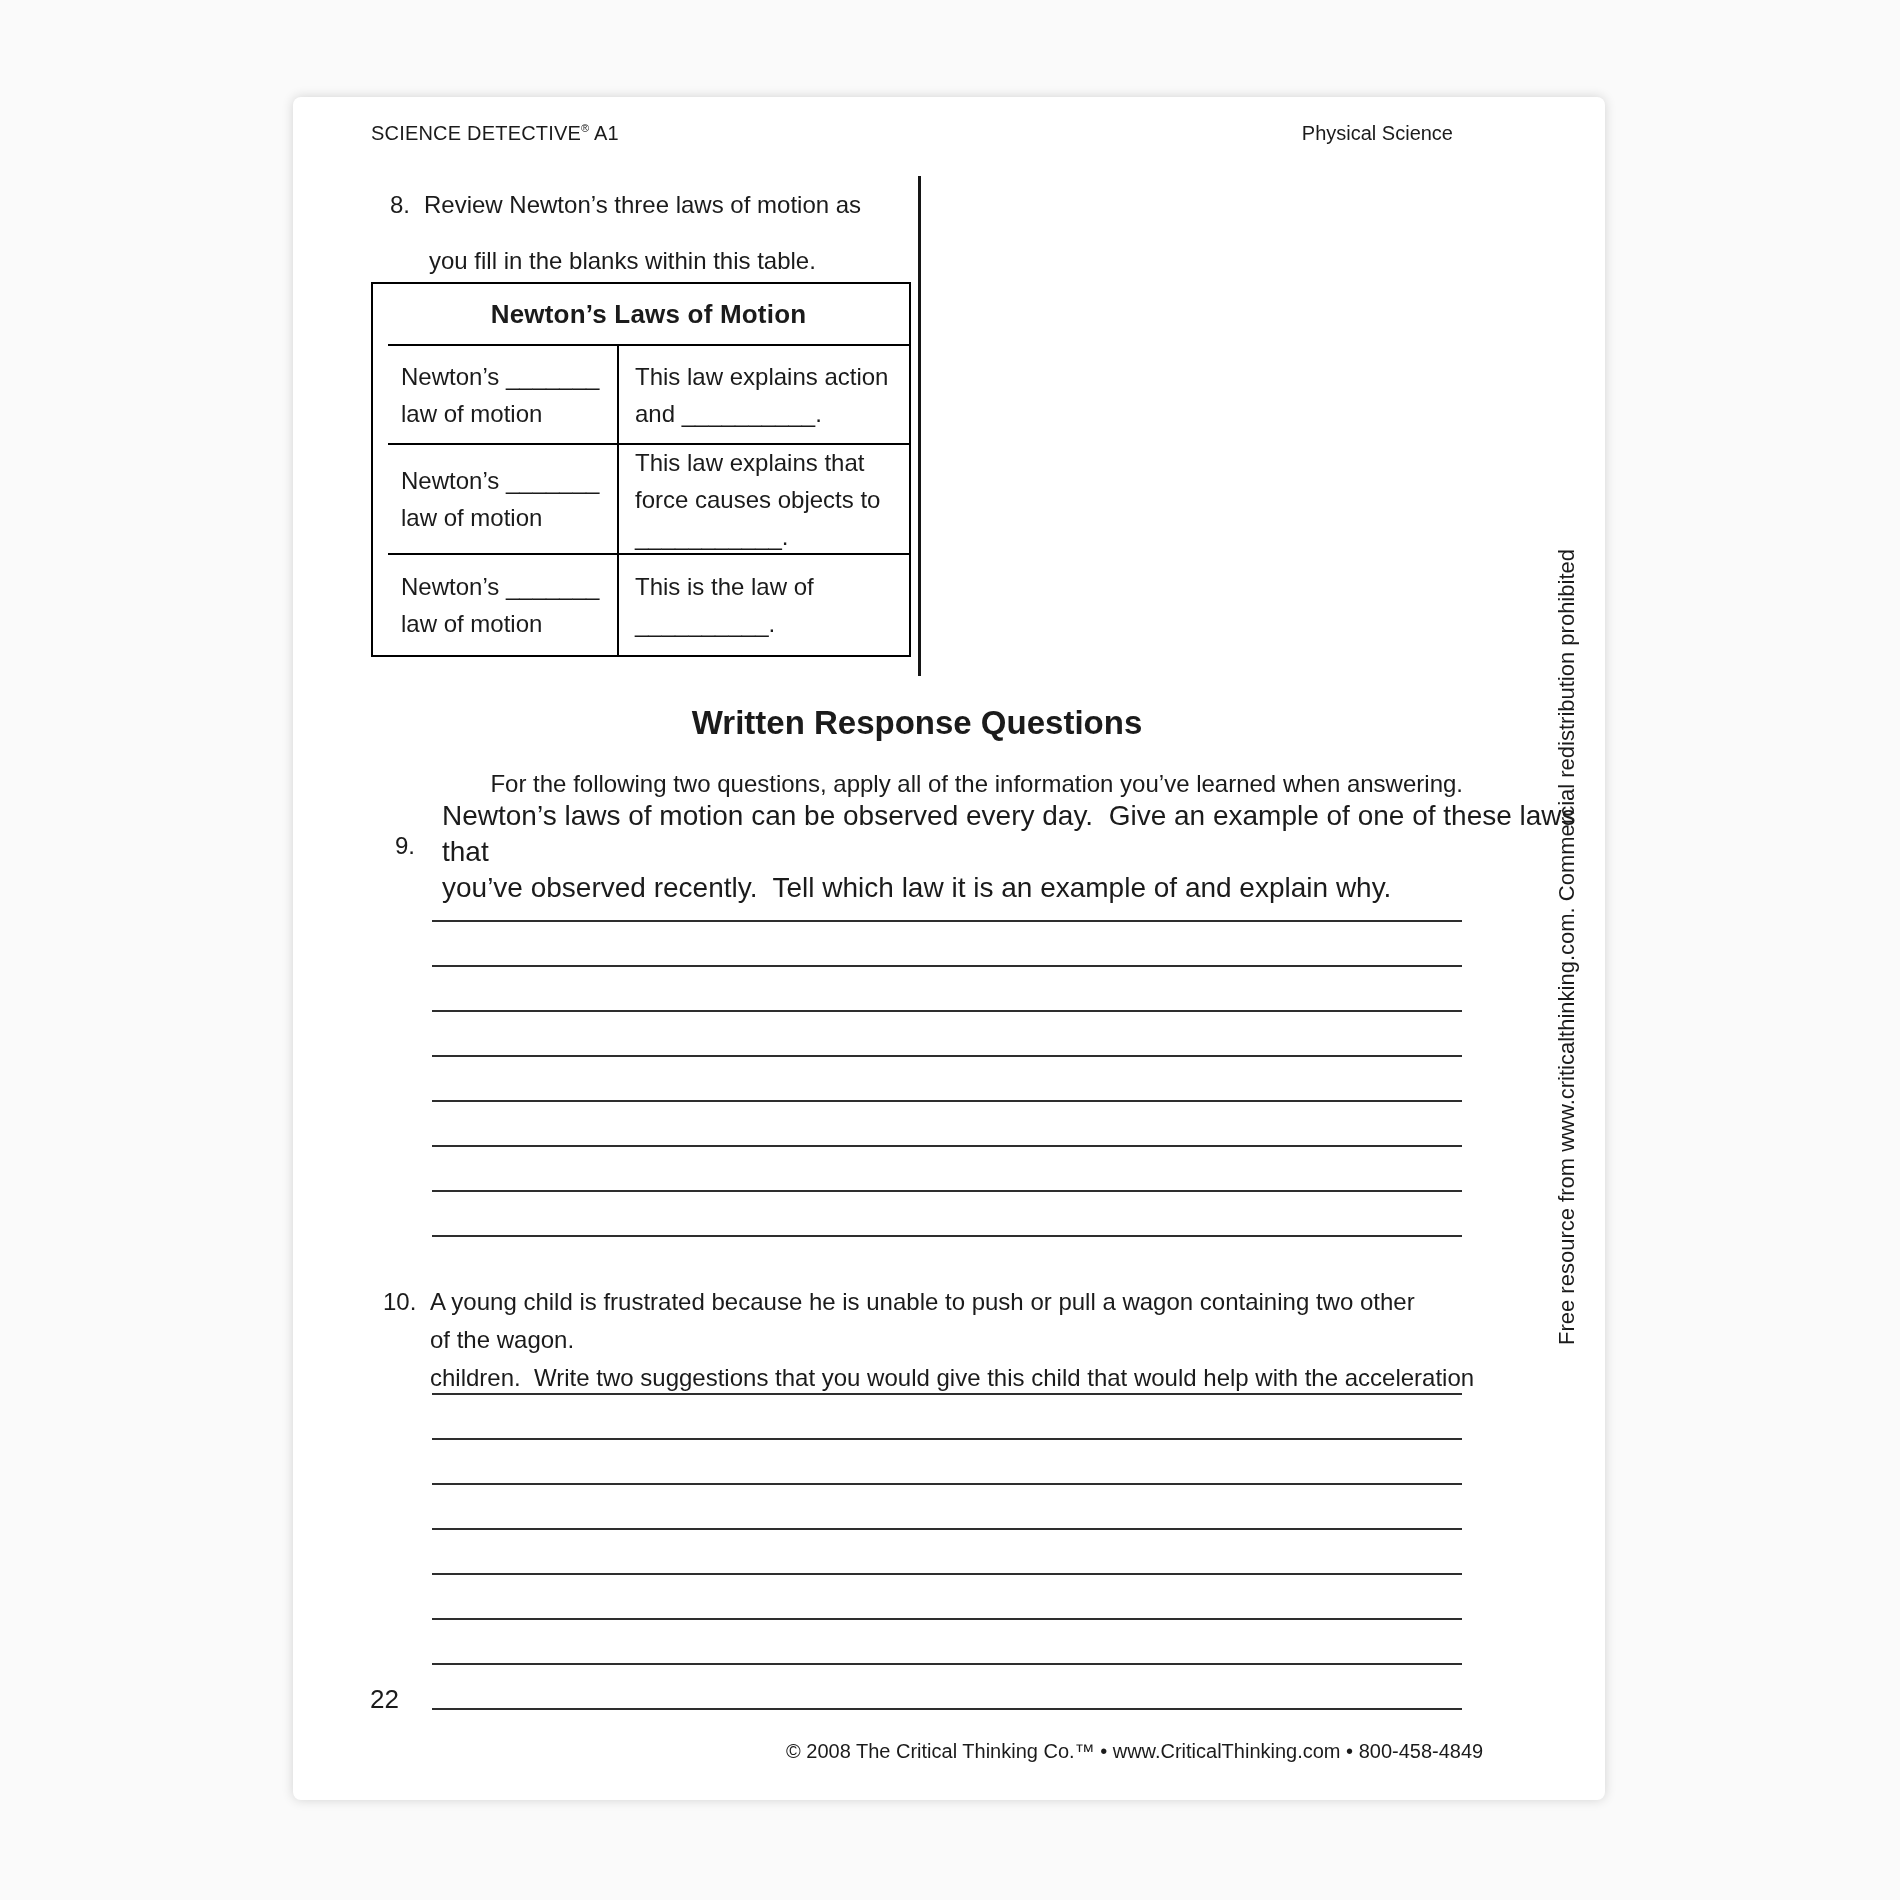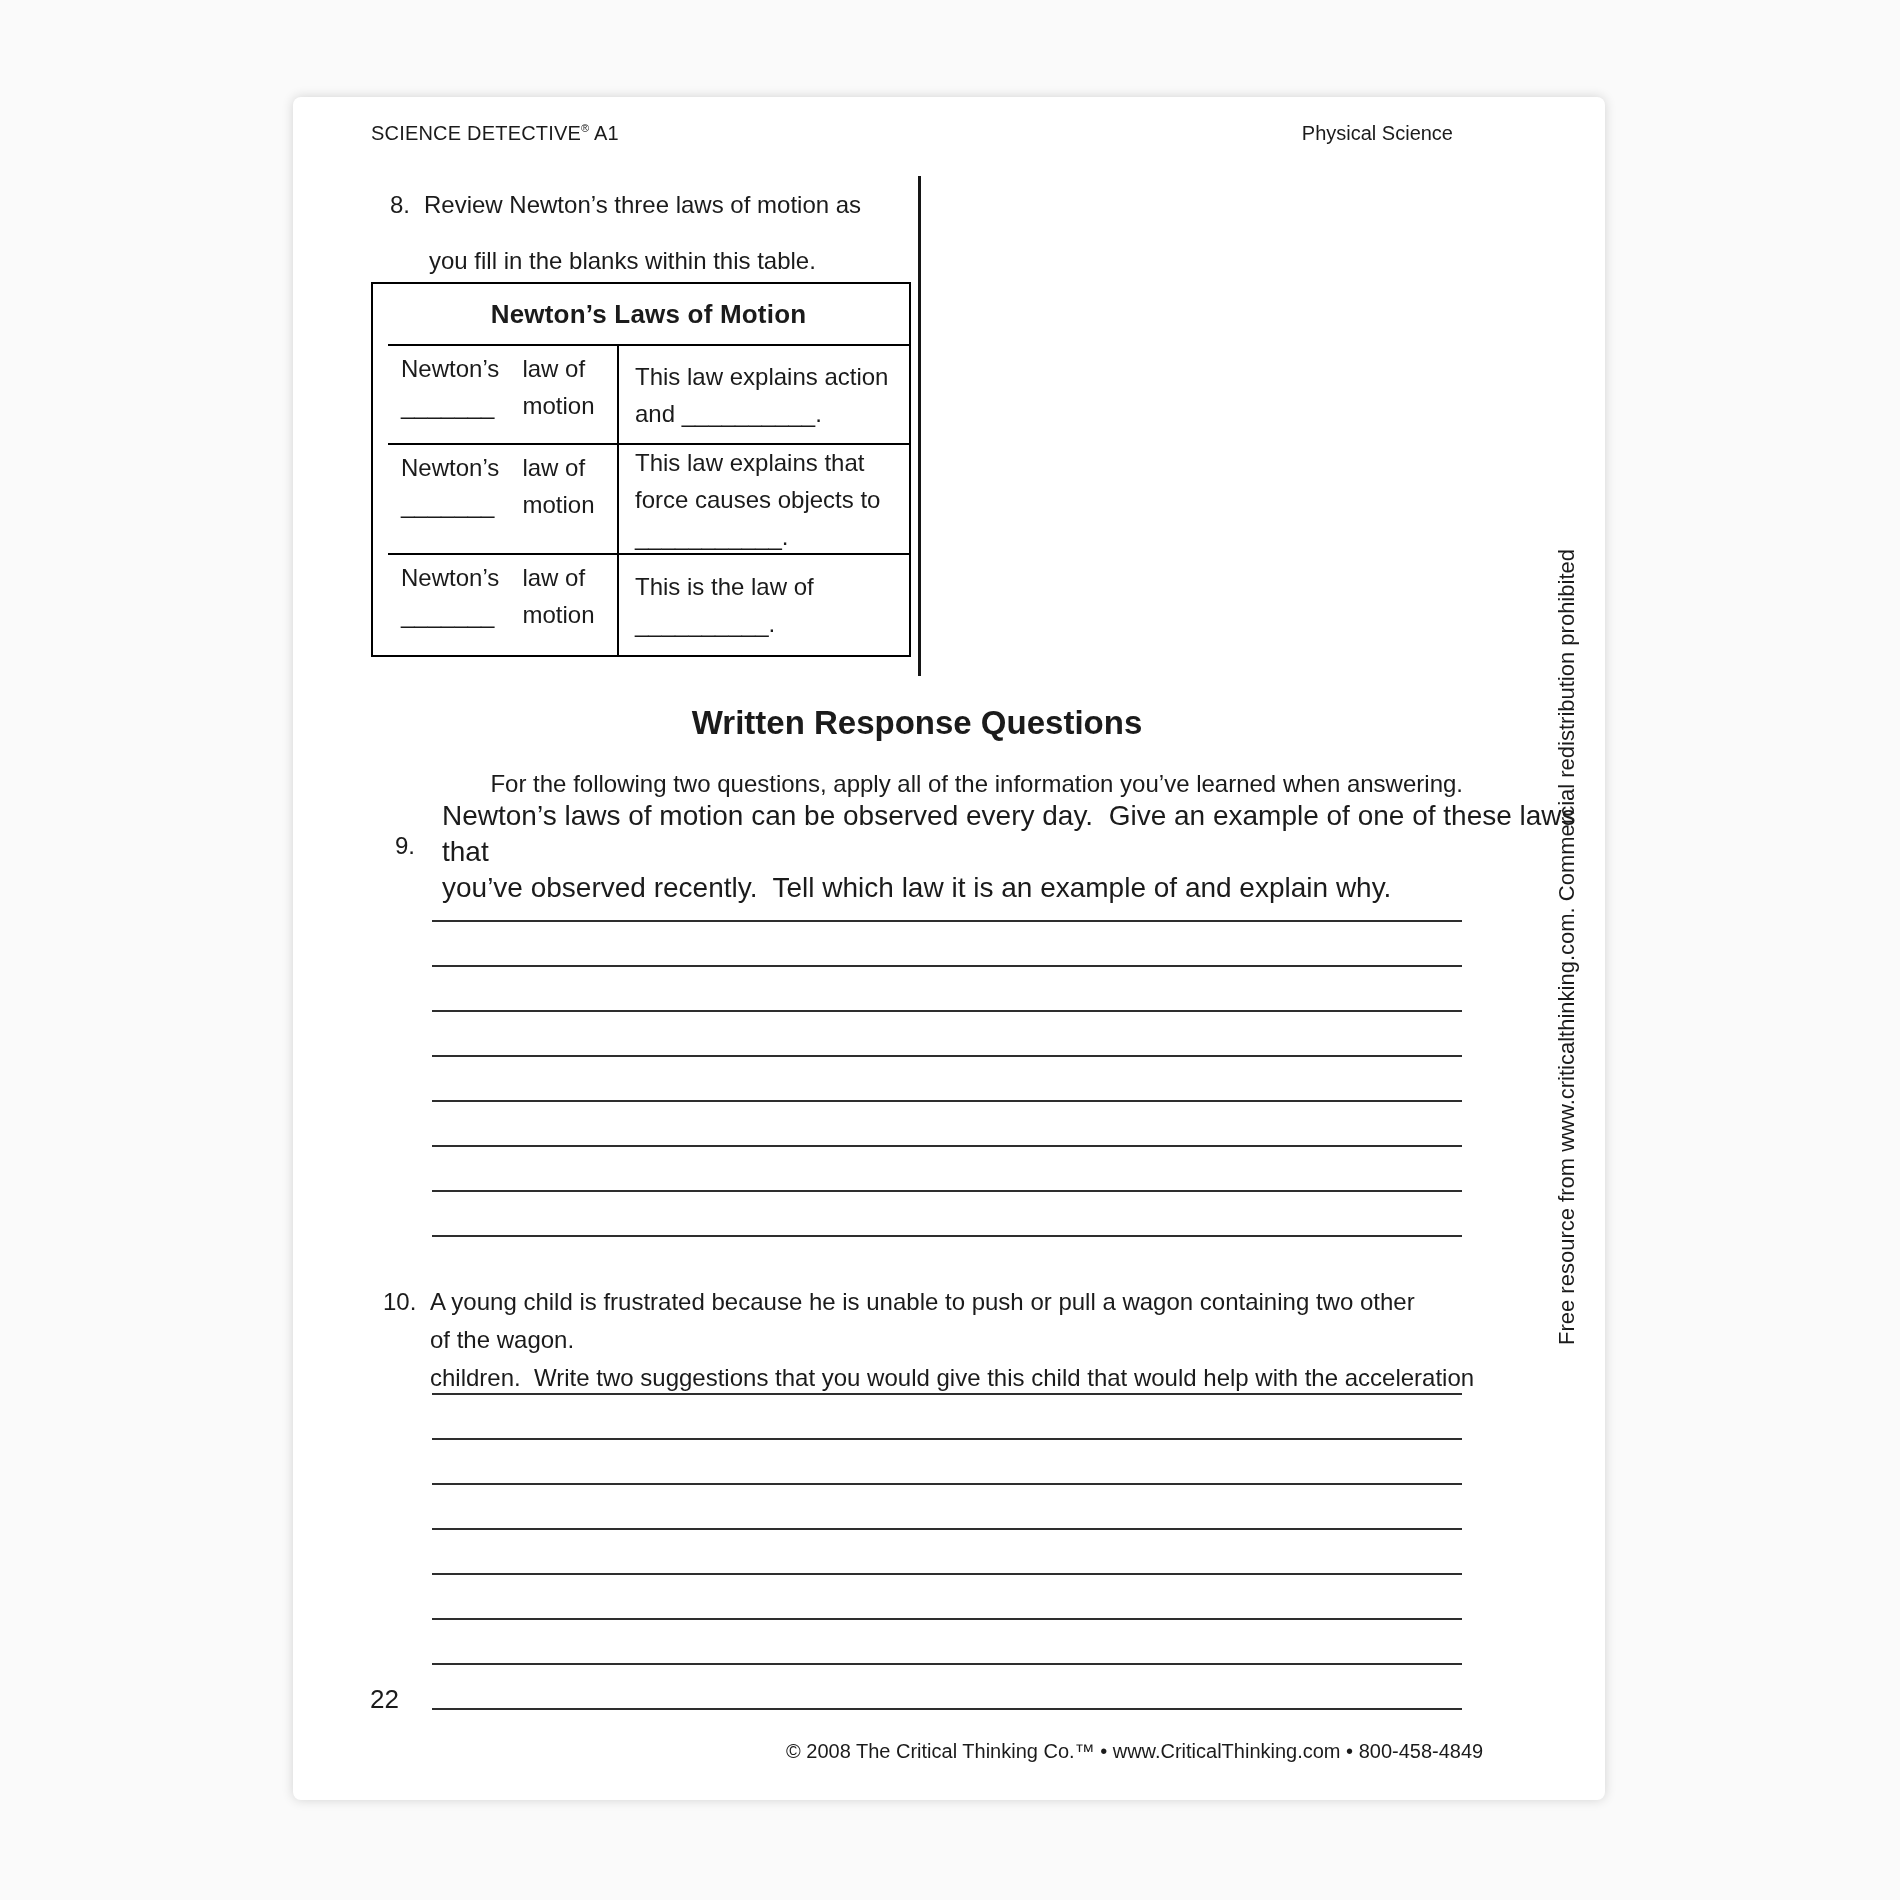--- a/index.html
+++ b/index.html
@@ -41,21 +41,21 @@
     font-weight: bold; font-size: 26px; border-bottom: 2px solid #000; letter-spacing: 0.2px;
   }
   .lt-row { display: flex; border-bottom: 2px solid #000; }
   .lt-row:last-child { border-bottom: none; }
   .lt-row.r1 { height: 99px; }
   .lt-row.r2 { height: 110px; }
   .lt-row.r3 { height: 100px; }
   .lt-left {
     width: 231px; border-right: 2px solid #000;
     padding: 4px 8px 4px 13px;
-    display: flex; flex-direction: row; justify-content: center;
+    display: flex; flex-direction: column; justify-content: center;
     font-size: 24px; line-height: 37px;
   }
   .lt-right {
     flex: 1;
     padding: 4px 8px 4px 16px;
     display: flex; flex-direction: column; justify-content: center;
     font-size: 24px; line-height: 37px;
   }
   .lt-left div, .lt-right div { white-space: pre-wrap; }
 

